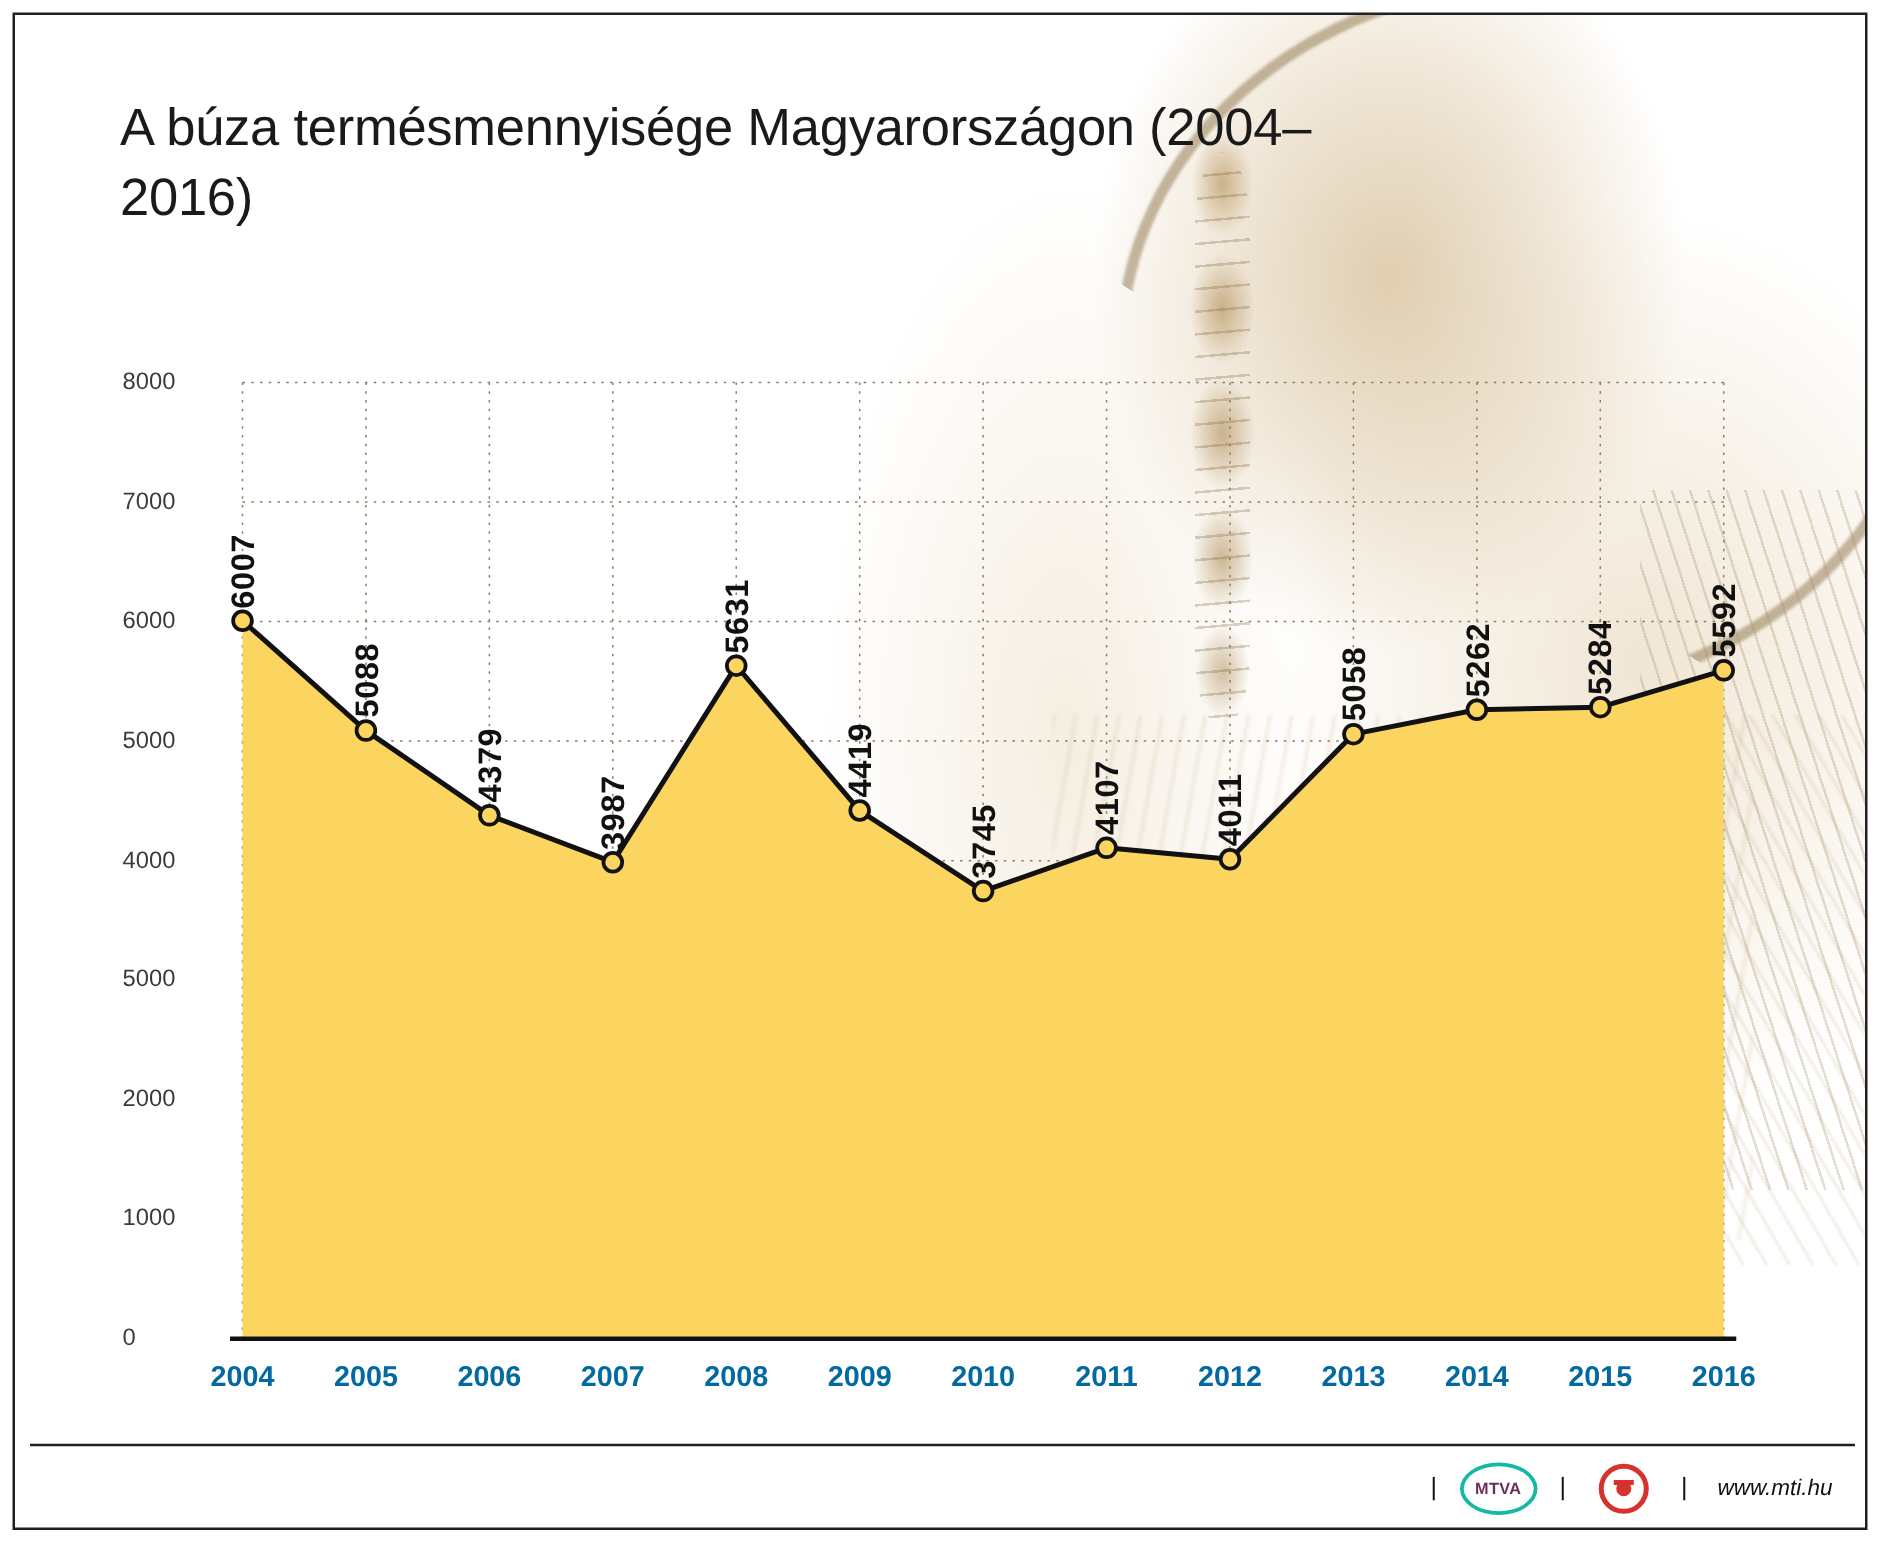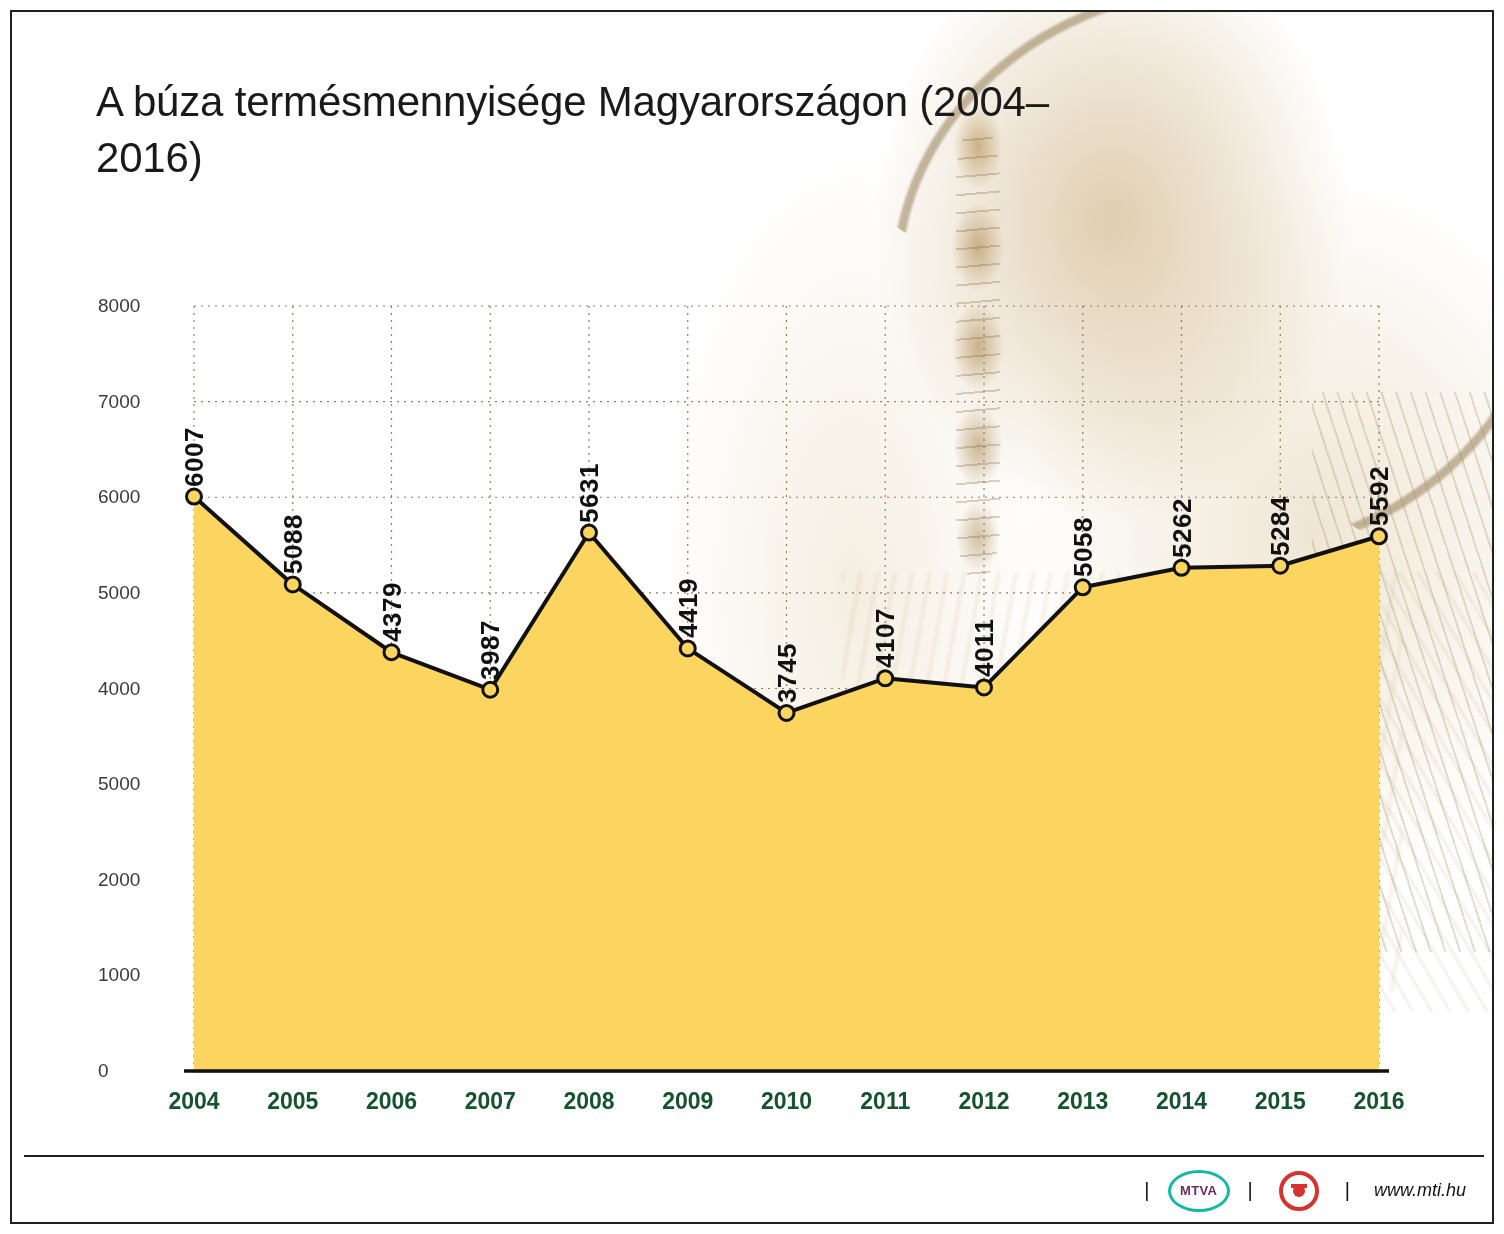--- a/index.html
+++ b/index.html
@@ -180,21 +180,21 @@
     transform: translateY(-50%);
     font-size: 19px;
     color: #3a3a3a;
     width: 80px;
   }
   .xtick-label {
     position: absolute;
     transform: translateX(-50%);
     font-size: 23px;
     font-weight: bold;
-    color: #14532d;
+    color: #0369a1;
     top: 782px;
   }
   .value-label {
     position: absolute;
     font-size: 26px;
     font-weight: bold;
     color: #111111;
     writing-mode: vertical-rl;
     transform: rotate(180deg);
     transform-origin: center;

